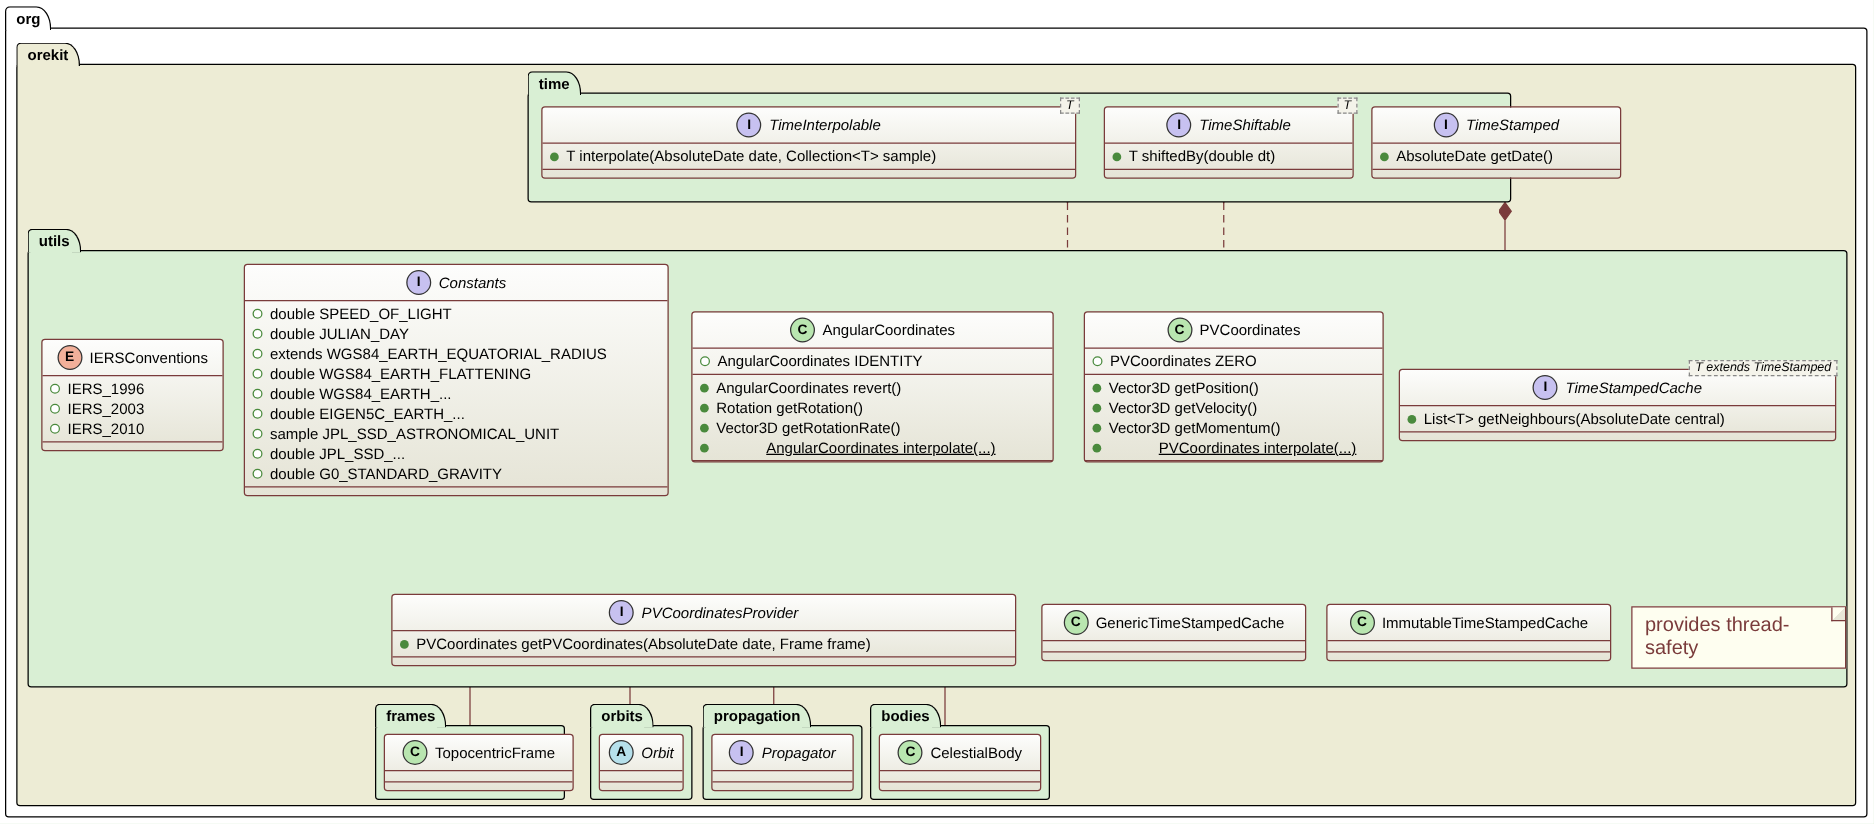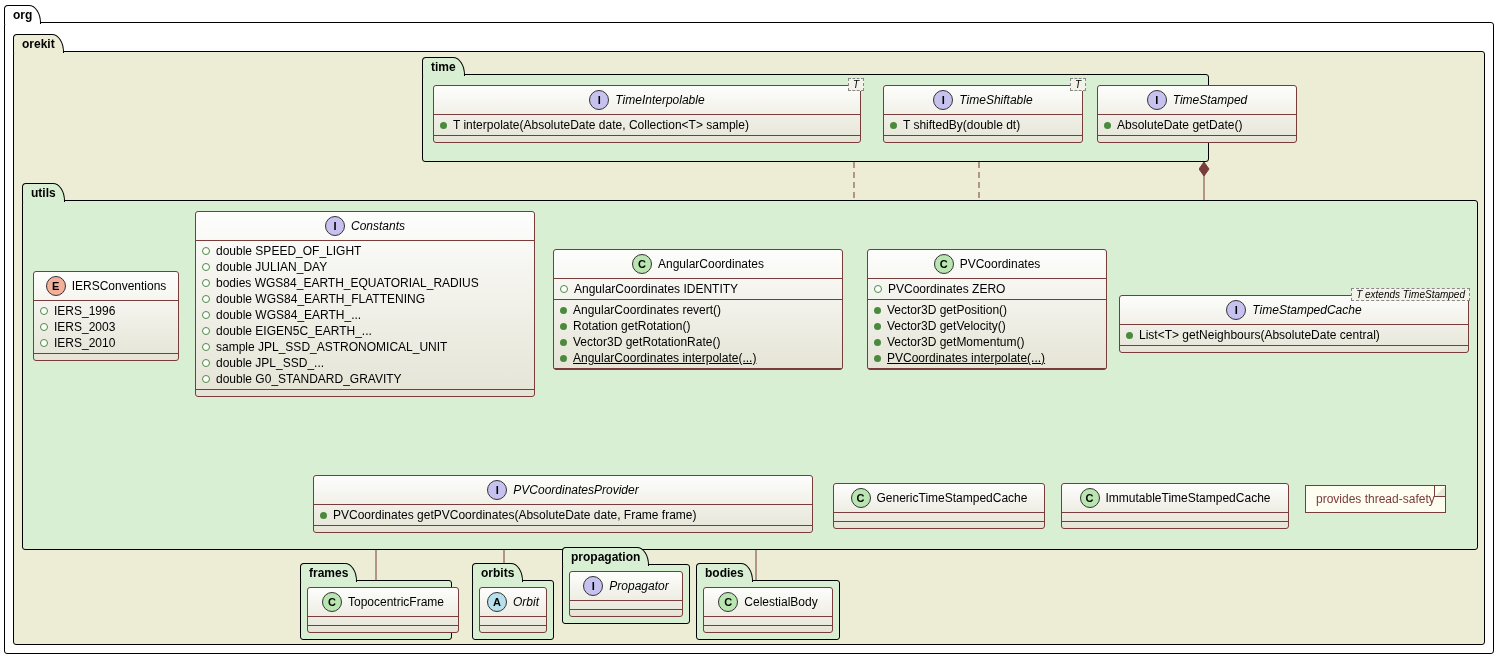--- a/index.html
+++ b/index.html
@@ -34,21 +34,21 @@
   .pkg-org { left: 4px; top: 22px; width: 1490px; height: 632px; background: #fff; }
   .pkg-org > .pkg-tab { background: #fff; }
   .pkg-orekit { left: 8px; top: 28px; width: 1472px; height: 594px; background: #edecd5; }
   .pkg-orekit > .pkg-tab { background: #edecd5; }
   .pkg-time { left: 408px; top: 22px; width: 787px; height: 88px; background: #d9efd4; }
   .pkg-time > .pkg-tab { background: #d9efd4; }
   .pkg-utils { left: 8px; top: 148px; width: 1456px; height: 350px; background: #d9efd4; }
   .pkg-utils > .pkg-tab { background: #d9efd4; }
   .pkg-frames  { left: 286px; top: 528px; width: 152px; height: 60px; background: #d9efd4; }
   .pkg-orbits  { left: 458px; top: 528px; width: 82px;  height: 60px; background: #d9efd4; }
-  .pkg-propag  { left: 548px; top: 512px; width: 128px; height: 60px; background: #d9efd4; }
+  .pkg-propag  { left: 548px; top: 528px; width: 128px; height: 60px; background: #d9efd4; }
   .pkg-bodies  { left: 682px; top: 528px; width: 144px; height: 60px; background: #d9efd4; }
   .pkg-frames > .pkg-tab, .pkg-orbits > .pkg-tab,
   .pkg-propag > .pkg-tab, .pkg-bodies > .pkg-tab { background: #d9efd4; }
 
   .uml {
     position: absolute;
     border: 1.5px solid #7a3b3b;
     border-radius: 3px;
     background: linear-gradient(to bottom, #fdfdfc, #e5e4d6);
     box-sizing: border-box;
@@ -82,38 +82,38 @@
     font-weight: bold; font-size: 11px; border: 1px solid #333;
     flex: 0 0 auto;
   }
   .circ.I { background: #c7c1f0; }
   .circ.C { background: #b9e6b0; }
   .circ.E { background: #f2b09a; }
   .circ.A { background: #b6e0eb; }
   .dot { width: 7px; height: 7px; border-radius: 50%; flex: 0 0 auto; }
   .dot.solid  { background: #4a8a3d; }
   .dot.hollow { background: #fff; border: 1px solid #4a8a3d; width:6px; height:6px; }
-  .underline { text-decoration: underline; }
+  .underline { text-decoration: underline; margin-left: 40px; }
 
   .generic-tag {
     position: absolute;
     top: -8px; right: -4px;
     font-size: 10px;
     font-style: italic;
     border: 1px dashed #888;
     background: #f4f3ea;
     padding: 0 4px;
   }
   .note {
     position: absolute;
     background: #fefef0;
     border: 1px solid #7a3b3b;
     color: #7a3b3b;
     padding: 6px 10px;
-    font-size: 12px;
+    font-size: 16px;
   }
   .note::after {
     content: "";
     position: absolute;
     top: 0; right: 0;
     width: 10px; height: 10px;
     background: linear-gradient(135deg, #fefef0 50%, #e8e7d8 50%);
     border-left: 1px solid #7a3b3b;
     border-bottom: 1px solid #7a3b3b;
   }
@@ -250,21 +250,21 @@
           <div class="row">
               <span class="dot hollow"></span>
               <span>double SPEED_OF_LIGHT</span>
             </div>
           <div class="row">
               <span class="dot hollow"></span>
               <span>double JULIAN_DAY</span>
             </div>
           <div class="row">
               <span class="dot hollow"></span>
-              <span>bodies WGS84_EARTH_EQUATORIAL_RADIUS</span>
+              <span>extends WGS84_EARTH_EQUATORIAL_RADIUS</span>
             </div>
           <div class="row">
               <span class="dot hollow"></span>
               <span>double WGS84_EARTH_FLATTENING</span>
             </div>
           <div class="row">
               <span class="dot hollow"></span>
               <span>double WGS84_EARTH_...</span>
             </div>
           <div class="row">

